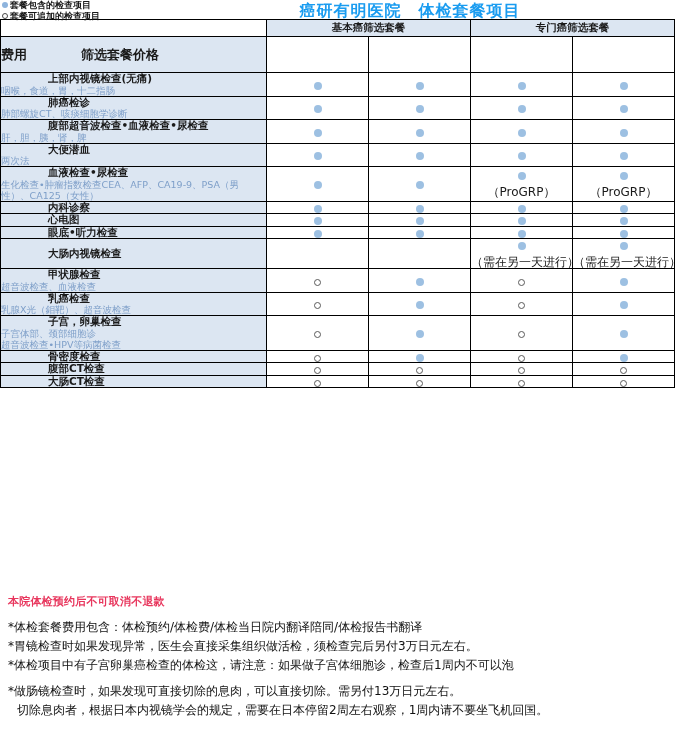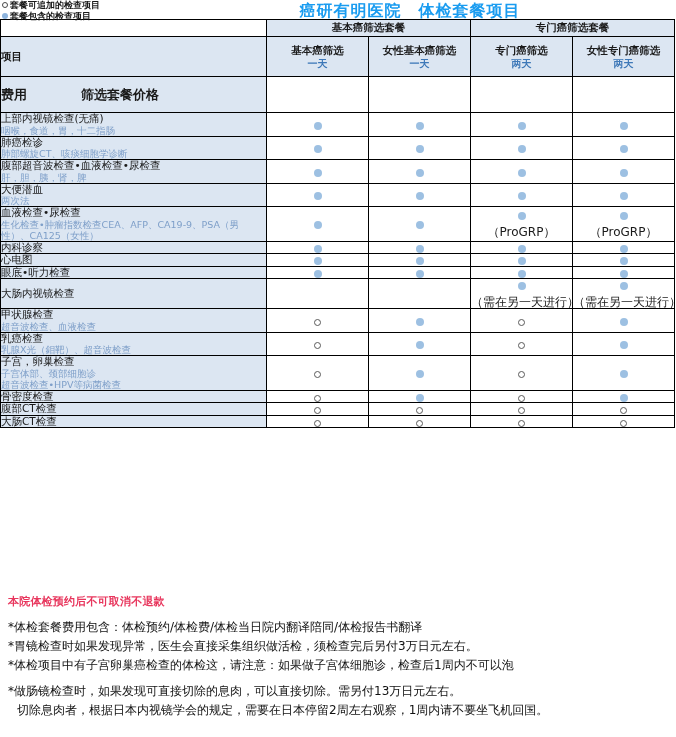--- a/index.html
+++ b/index.html
@@ -123,22 +123,23 @@
 
   
   td.itm {
     background: #dce6f2;
     padding: 2px 4px 2px 6px;
     line-height: 11.5px;
   }
   td.itm .main {
     display: block;
     font-size: 10.5px;
-    font-weight: normal;
-    color: #1a1a1a;
+    font-weight: bold;
+    color: #1a1a1a;
+    padding-left: 47px;
   }
   td.itm .sub {
     display: block;
     font-size: 9.5px;
     color: #7e9fc9;
     line-height: 11px;
   }
   td.val {
     background: #ffffff;
     text-align: center;
@@ -190,65 +191,46 @@
   .fline.indent { padding-left: 9px; }
   .fgap { height: 7px; }
 </style>
 </head>
 <body>
 
 <div id="page">
 
   <div class="legend">
     <div class="legend-row">
+      <span class="mk-filled"></span>
+      <span>套餐包含的检查项目</span>
+    </div>
+    <div class="legend-row">
       <span class="mk-hollow"></span>
       <span>套餐可追加的检查项目</span>
-    </div>
-    <div class="legend-row">
-      <span class="mk-filled"></span>
-      <span>套餐包含的检查项目</span>
     </div>
   </div>
 
   <div class="title">癌研有明医院　体检套餐项目</div>
 
   <table class="pkg">
     <colgroup>
       <col class="c-label">
         <col class="c-data">
         <col class="c-data">
         <col class="c-data">
         <col class="c-data">
     </colgroup>
     <tbody id="tbody-root">
       <tr>
         <td class="hdr-blank"></td>
         <td class="hdr-group" colspan="2">基本癌筛选套餐</td>
         <td class="hdr-group" colspan="2">专门癌筛选套餐</td>
       </tr>
       <tr>
-        <td class="hdr-item">项目</td>
-        <td class="hdr-col">
-          <span class="n">基本癌筛选</span>
-          <span class="d">一天</span>
-        </td>
-        <td class="hdr-col">
-          <span class="n">女性基本癌筛选</span>
-          <span class="d">一天</span>
-        </td>
-        <td class="hdr-col">
-          <span class="n">专门癌筛选</span>
-          <span class="d">两天</span>
-        </td>
-        <td class="hdr-col">
-          <span class="n">女性专门癌筛选</span>
-          <span class="d">两天</span>
-        </td>
-      </tr>
-      <tr>
         <td class="fee-label"><span>费用</span><span class="sp"></span><span>筛选套餐价格</span></td>
         <td class="fee-cell"></td>
         <td class="fee-cell"></td>
         <td class="fee-cell"></td>
         <td class="fee-cell"></td>
       </tr>
     <tr>
           <td class="itm">
             <span class="main">上部内视镜检查(无痛)</span>
             <span class="sub">咽喉，食道，胃，十二指肠</span>

